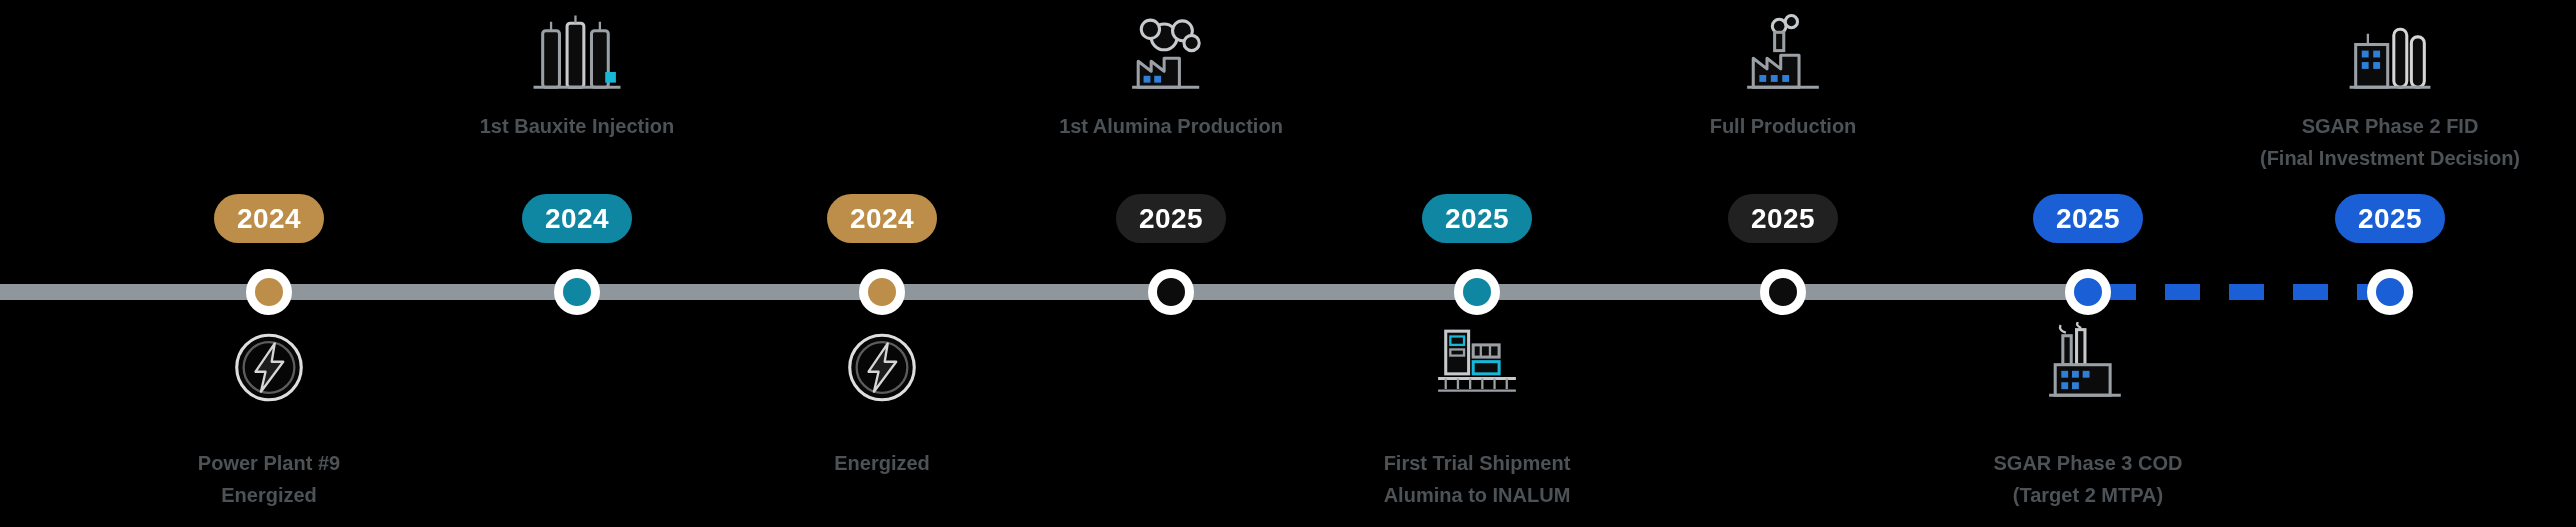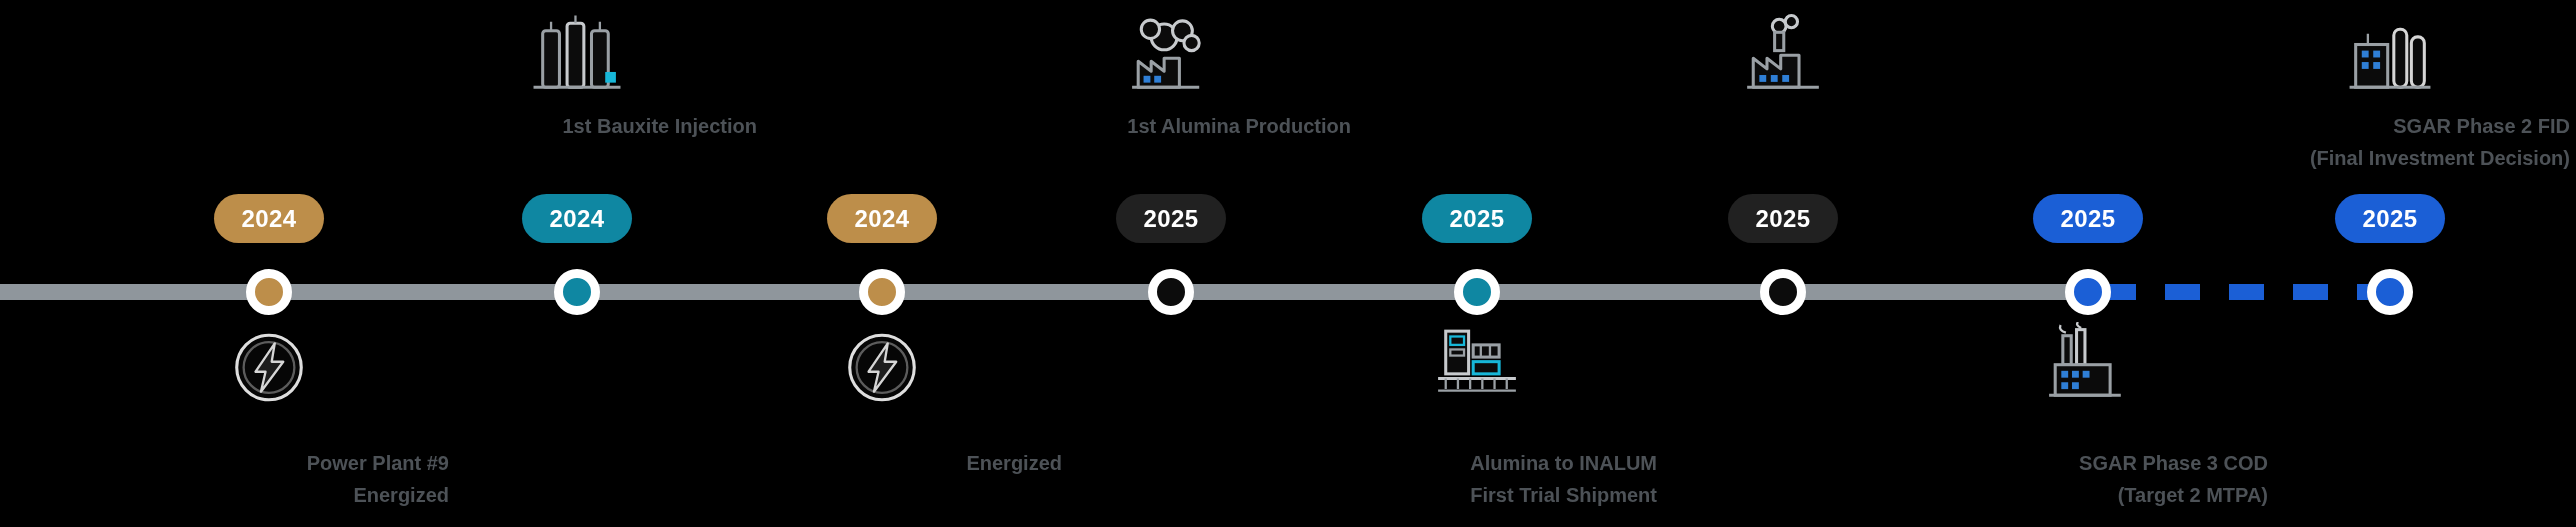--- a/index.html
+++ b/index.html
@@ -38,21 +38,21 @@
   .pill {
     position: absolute;
     top: 194px; left: 50%;
     transform: translateX(-50%);
     height: 49px;
     min-width: 64px;
     padding: 0 23px;
     border-radius: 25px;
     display: flex; align-items: center; justify-content: center;
     color: #ffffff;
-    font-size: 24px;
+    font-size: 28px;
     font-weight: 700;
     letter-spacing: 0.4px;
     white-space: nowrap;
   }
   .pill.gold { background: #bd8e4a; }
   .pill.teal { background: #0f87a2; }
   .pill.dark { background: #212121; }
   .pill.blue { background: #1b5fd6; }
 
   .node {
@@ -76,21 +76,21 @@
     display: flex;
     align-items: flex-end;
     justify-content: center;
   }
   .milestone.above .icon-wrap { top: 6.1px;  height: 98px; }
   .milestone.below .icon-wrap { top: 320px; height: 94px; align-items: center; }
 
   .label {
     position: absolute;
     left: 0; right: 0;
-    text-align: right;
+    text-align: center;
     color: #4d5257;
     font-size: 20px;
     font-weight: 700;
     line-height: 32px;
     white-space: nowrap;
   }
   .milestone.above .label { top: 110px; }
   .milestone.below .label { top: 447px; }
 </style>
 </head>
@@ -194,22 +194,22 @@
             <line x1="50" y1="74" x2="50" y2="88"></line>
           <line x1="66" y1="74" x2="66" y2="88"></line>
             <line x1="82" y1="74" x2="82" y2="88"></line>
           <line x1="98" y1="74" x2="98" y2="88"></line>
             <line x1="114" y1="74" x2="114" y2="88"></line>
         </g>
         <line x1="24" y1="90" x2="126" y2="90" stroke="#9aa0a5" stroke-width="3"></line>
       </svg>
     </span>
     <div class="label">
+      <div>First Trial Shipment</div>
       <div>Alumina to INALUM</div>
-      <div>First Trial Shipment</div>
     </div>
   </div>
 
   <div class="milestone above" style="left:1783px">
     <div class="pill dark">2025</div>
     <div class="node dark"></div>
     <span class="icon-wrap">
       <svg width="115" height="90" viewBox="0 0 150 118">
         <g fill="#0b0b0b" stroke="#c7cacd" stroke-width="4">
           <circle cx="70" cy="16" r="9"></circle>
@@ -218,20 +218,24 @@
         <rect x="64" y="24" width="12" height="24" fill="#0b0b0b" stroke="#9aa0a5" stroke-width="4"></rect>
         <path d="M36 96 V58 l18 14 V58 l18 14 V54 h24 v42 z" fill="#0b0b0b" stroke="#9aa0a5" stroke-width="4" stroke-linejoin="round"></path>
         <g fill="#2f7fd6">
           <rect x="44" y="80" width="9" height="9"></rect>
             <rect x="59" y="80" width="9" height="9"></rect>
             <rect x="74" y="80" width="9" height="9"></rect>
         </g>
         <line x1="28" y1="96" x2="122" y2="96" stroke="#9aa0a5" stroke-width="4"></line>
       </svg>
     </span>
+    <div class="label">
+      <div>Full Production</div>
+      <div></div>
+    </div>
   </div>
 
   <div class="milestone below" style="left:2088px">
     <div class="pill blue">2025</div>
     <div class="node blue"></div>
     <span class="icon-wrap">
       <svg width="115" height="90" viewBox="0 0 150 118">
         <g fill="none" stroke="#c7cacd" stroke-width="3">
           <path d="M46 14 q-10 -3 -7 -10"></path>
           <path d="M66 8 q-8 -4 -4 -8"></path>

